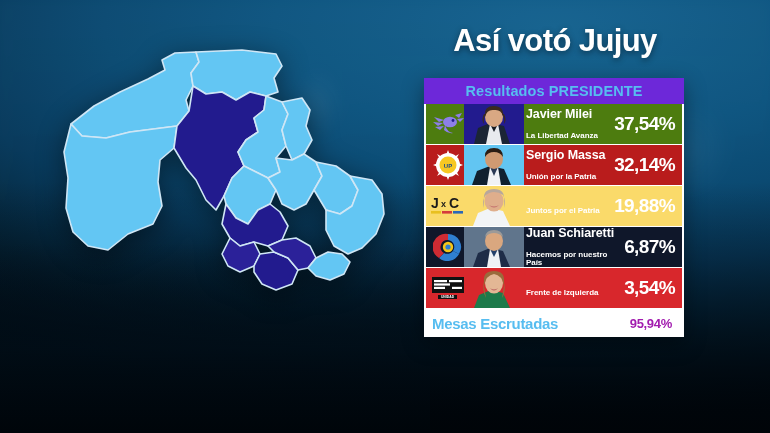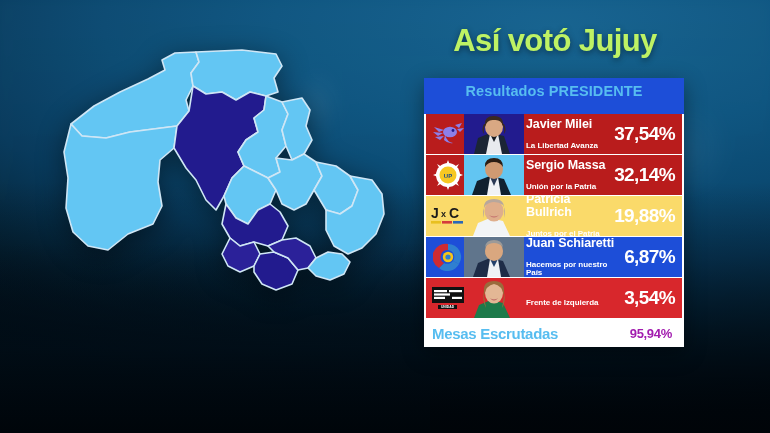--- a/index.html
+++ b/index.html
@@ -38,38 +38,38 @@
 
   
   .map-wrap{position:absolute;left:10px;top:48px;width:410px;height:300px;}
   .map-wrap svg{display:block;width:100%;height:100%;
     filter:drop-shadow(0 6px 14px rgba(0,0,0,.45));}
 
   
   .headline{
     position:absolute;left:424px;top:24px;width:262px;
     text-align:center;
-    color:#bef264;
+    color:#ffffff;
     font-size:31px;line-height:1.08;
     font-weight:bold;letter-spacing:-.6px;
     text-shadow:0 2px 6px rgba(0,0,0,.45);
     white-space:nowrap;
   }
 
   
   .panel{
     position:absolute;left:424px;top:78px;width:260px;
     background:#ffffff;
     padding:0;
     box-shadow:0 6px 20px rgba(0,0,0,.40);
   }
   .panel-title{
-    height:36px;line-height:26px;text-align:center;
+    height:26px;line-height:26px;text-align:center;
     color:#57bdf0;font-weight:bold;font-size:14.5px;letter-spacing:.1px;
-    background:#1d4ed8;
+    background:#6d28d9;
   }
   .panel-title .soft{color:#57bdf0;font-weight:bold;}
   .rows{padding:0 2px;}
 
   .row{
     position:relative;display:flex;align-items:center;
     height:40px;margin:0 0 1px 0;overflow:hidden;
   }
   .row .logo{
     width:44px;height:40px;flex:0 0 44px;
@@ -86,27 +86,27 @@
   }
   .row .cand{font-size:12.5px;font-weight:bold;letter-spacing:-.1px;}
   .row .party{font-size:8px;font-weight:bold;margin-top:11px;letter-spacing:-.05px;}
   .row .pct{
     position:relative;z-index:3;
     font-size:19px;font-weight:bold;letter-spacing:-.6px;
     padding-right:7px;white-space:nowrap;
   }
 
   
-  .r-milei{background:#b91c1c;}
+  .r-milei{background:#4d7c0f;}
   .r-milei .cand,.r-milei .party,.r-milei .pct{color:#ffffff;}
   .r-massa{background:#b91c1c;}
   .r-massa .cand,.r-massa .party,.r-massa .pct{color:#ffffff;}
   .r-bullrich{background:#fada6a;}
   .r-bullrich .cand,.r-bullrich .party,.r-bullrich .pct{color:#ffffff;}
-  .r-schiaretti{background:#1d4ed8;}
+  .r-schiaretti{background:#0f172a;}
   .r-schiaretti .cand,.r-schiaretti .party,.r-schiaretti .pct{color:#ffffff;}
   .r-bregman{background:#d8272c;}
   .r-bregman .cand,.r-bregman .party,.r-bregman .pct{color:#ffffff;}
 
   .footer-row{
     display:flex;align-items:center;justify-content:space-between;
     height:28px;background:#ffffff;padding:0 8px 0 8px;
   }
   .footer-row .lbl{color:#57bdf0;font-weight:bold;font-size:15px;letter-spacing:-.3px;}
   .footer-row .val{color:#a21caf;font-weight:bold;font-size:13px;letter-spacing:-.3px;padding-right:4px;}
@@ -253,21 +253,20 @@
         <div class="face">
           <svg class="face-art" viewBox="0 0 60 40" preserveAspectRatio="none">
             <rect x="0" y="0" width="60" height="40" fill="#fada6a"></rect>
             <path d="M9 40 L14 27 L26 22 L39 25 L46 40 Z" fill="#f2f4f6"></path>
             <ellipse cx="30" cy="15" rx="9.5" ry="10.5" fill="#dfae8c"></ellipse>
             <path d="M20 13 Q19 3 30 3 Q41 3 40 14 L40 22 Q42 14 39 9 Q35 6 30 6 Q25 6 21 10 Q18 15 20 22 Z" fill="#b8a79c"></path>
             <path d="M25 19 Q30 22 35 19 Q30 24 25 19 Z" fill="#c06a6a"></path>
           </svg>
         </div>
         <div class="names">
-          <div class="cand">Patricia Bullrich</div>
           <div class="party">Juntos por el Patria</div>
         </div>
         <div class="pct">19,88%</div>
       </div>
 
       <div class="row r-schiaretti">
         <div class="logo">
           <svg width="30" height="30" viewBox="0 0 30 30">
             <path d="M15 2 A13 13 0 0 1 26 22 L20 19 A7 7 0 0 0 15 8 Z" fill="#2f7fd0"></path>
             <path d="M26 22 A13 13 0 0 1 6 26 L11 21 A7 7 0 0 0 20 19 Z" fill="#2f7fd0"></path>

